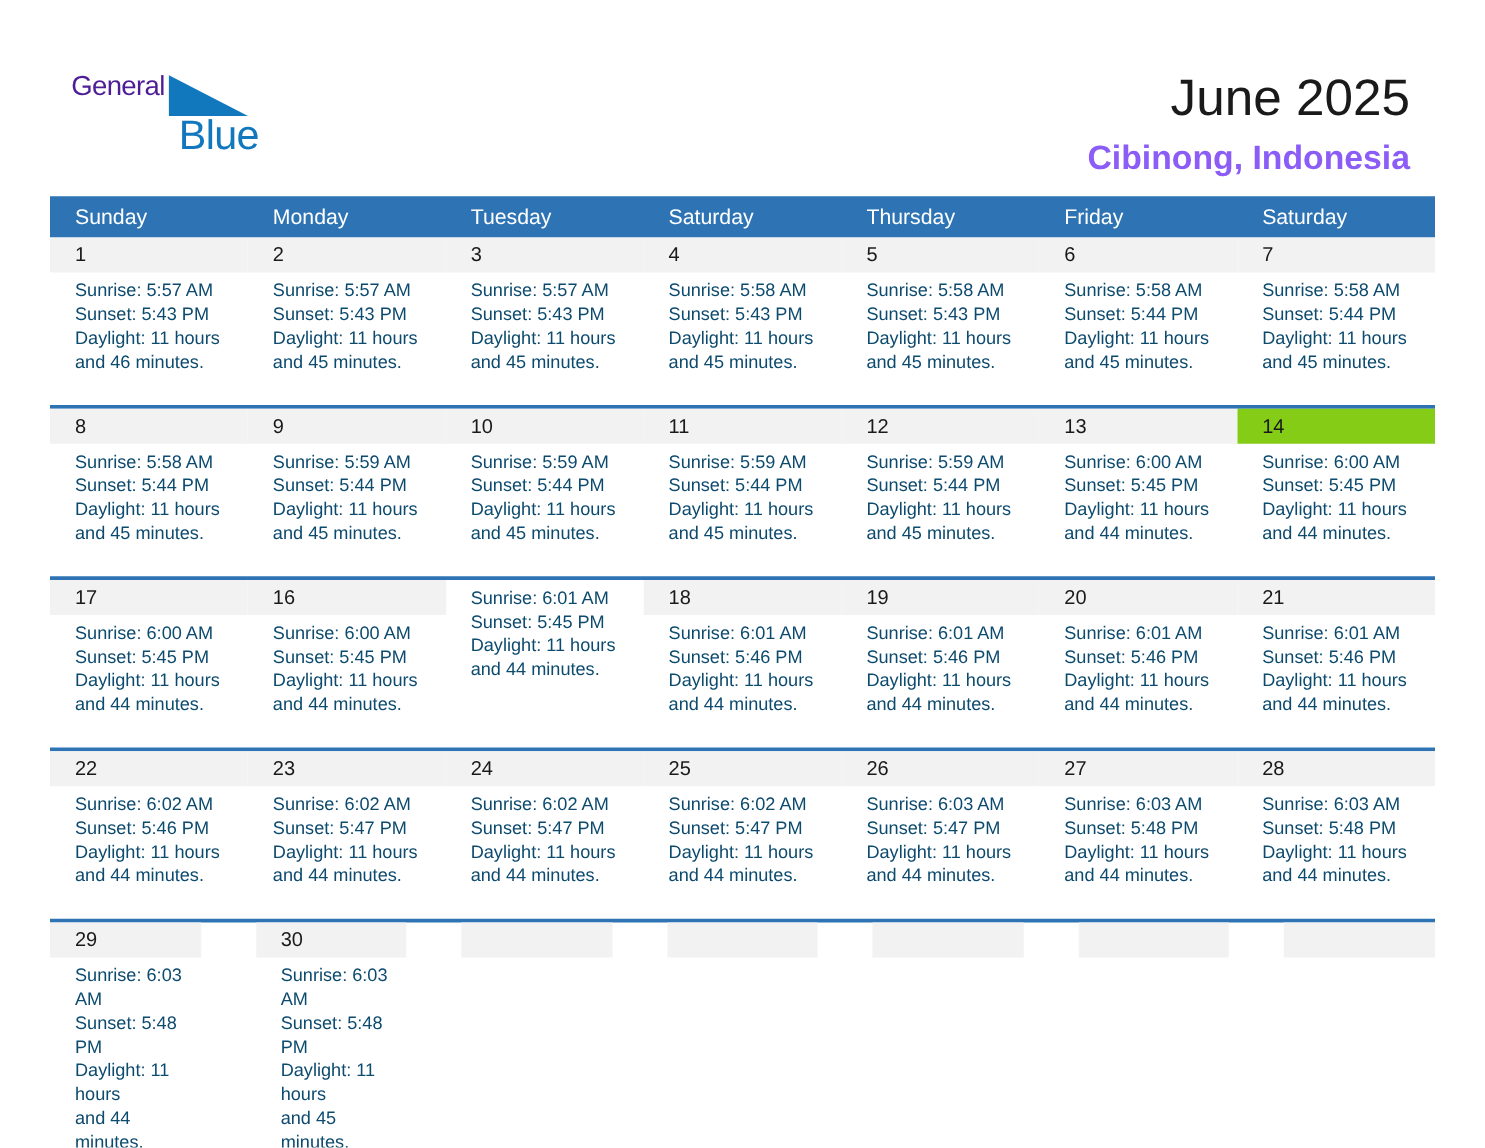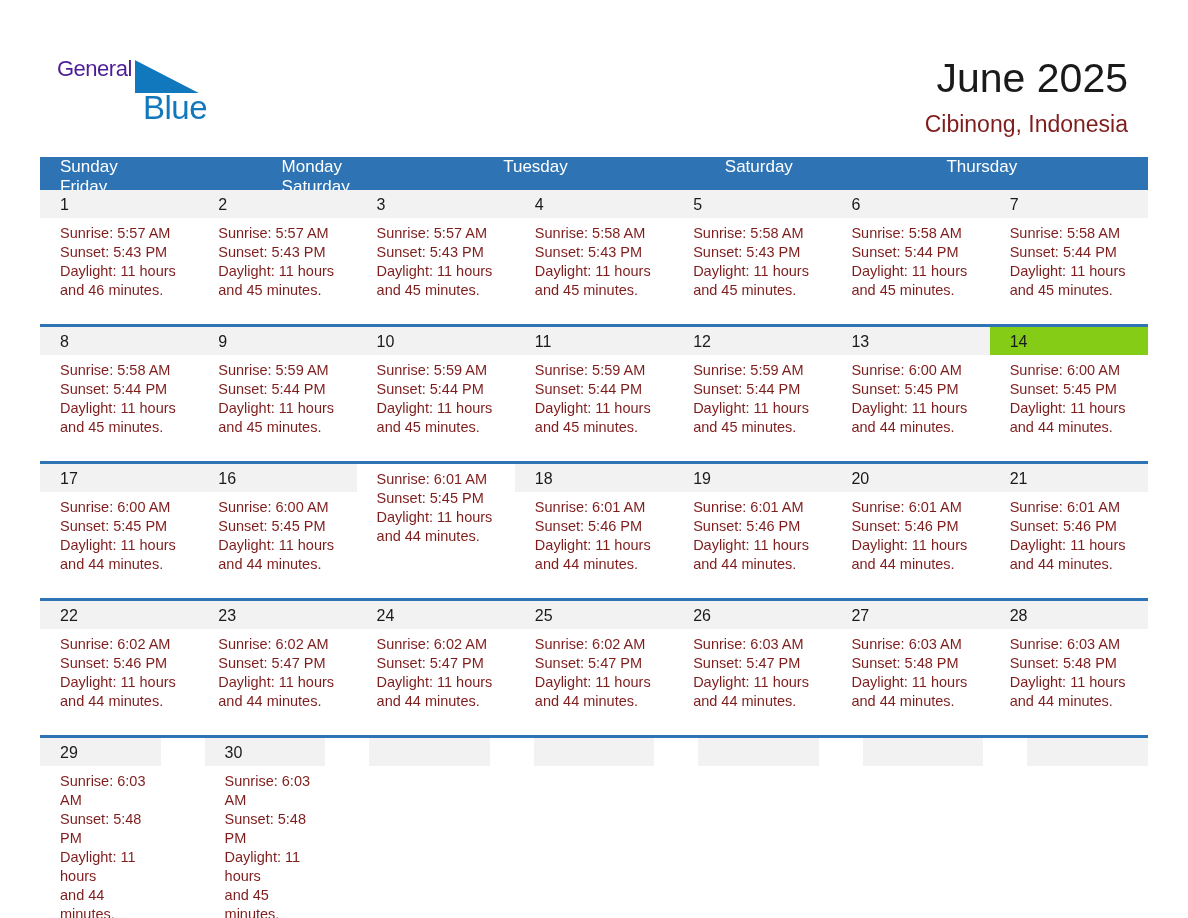--- a/index.html
+++ b/index.html
@@ -19,44 +19,44 @@
   .logo-triangle {
     width:64px; height:33px; margin-left:3px; margin-top:2px;
     background:#1278be;
     clip-path:polygon(0 0, 100% 100%, 0 100%);
   }
   .logo-blue { font-size:33px; color:#1278be; line-height:1; margin-top:-2px; margin-left:86px; letter-spacing:-0.5px; }
 
   
   .title-block { position:absolute; right:60px; top:55px; text-align:right; }
   .title-month { font-size:41px; font-weight:400; color:#1a1a1a; line-height:1.15; }
-  .title-location { font-size:23px; font-weight:400; color:#7f1d1d; margin-top:9px; }
+  .title-location { font-size:27px; font-weight:700; color:#8b5cf6; margin-top:9px; }
 
   
   .calendar { position:absolute; left:40px; top:157px; width:1108px; }
   .weekday-header {
-    display:grid; grid-template-columns:repeat(5,1fr);
+    display:grid; grid-template-columns:repeat(7,1fr);
     height:33px; align-items:center;
     color:#ffffff; font-size:17px;
   }
   .weekday-header .wd { padding-left:20px; }
 
   .week-row {
     display:grid; grid-template-columns:repeat(7,1fr);
   }
   .week-row + .week-row { margin-top:10px; border-top:3px solid #2e74b5; }
 
   .cell {}
   .day-num {
     height:28px; line-height:30px;
     padding-left:20px; font-size:16px; color:#1a1a1a;
   }
   .day-details {
     padding:6px 10px 14px 20px;
-    font-size:14.5px; line-height:19px; color:#7f1d1d;
+    font-size:14.5px; line-height:19px; color:#0c4a6e;
   }
 </style>
 </head>
 <body>
 
 <div class="page">
 
   <div class="logo">
     <div class="logo-line1">
       <span class="logo-general">General</span>

